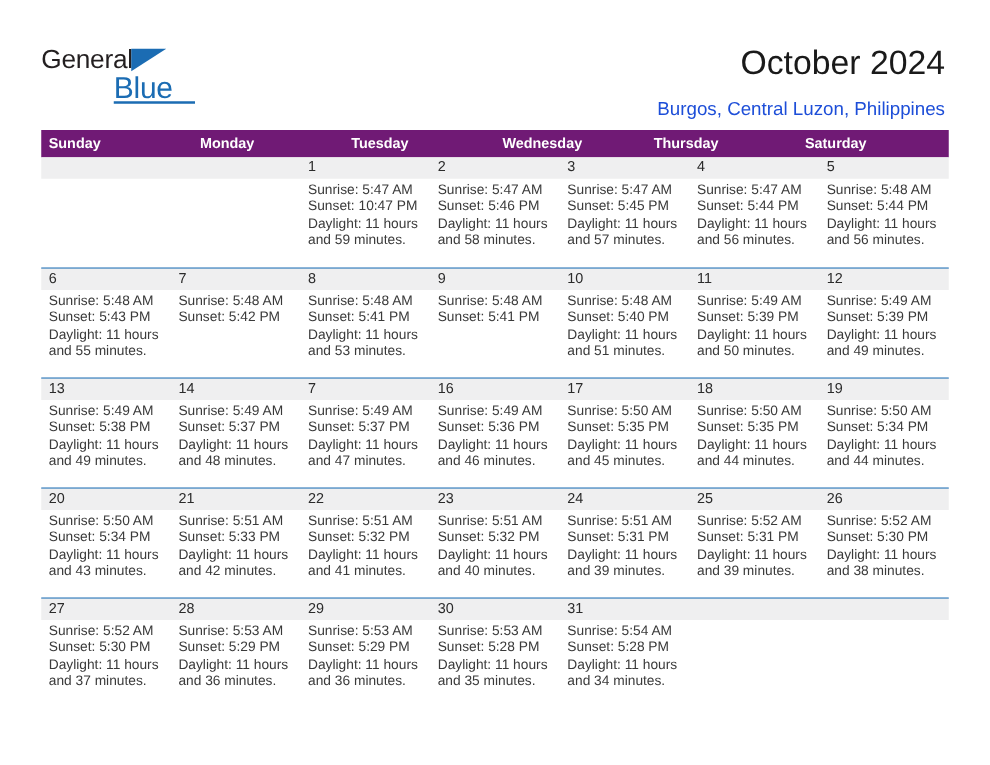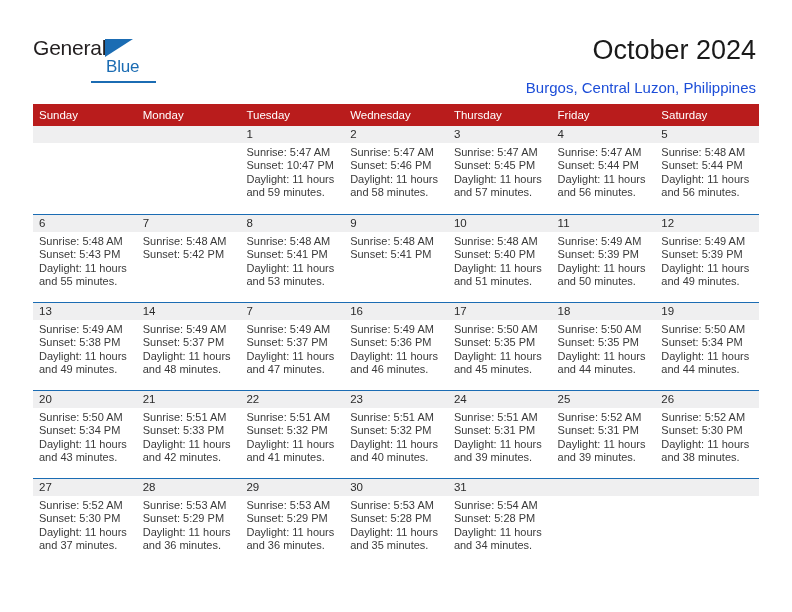--- a/index.html
+++ b/index.html
@@ -53,23 +53,23 @@
     position: absolute;
     left: 72px;
     top: 3px;
     width: 0;
     height: 0;
     border-left: 28px solid #1b6cb3;
     border-bottom: 18px solid transparent;
   }
   .logo-blue {
     position: absolute;
-    left: 73px;
+    left: 58px;
     top: 21px;
-    font-size: 17px;
+    font-size: 24px;
     color: #1b6cb3;
     letter-spacing: -0.2px;
     font-family: "Liberation Sans", sans-serif;
   }
   .logo-underline {
     position: absolute;
     left: 58px;
     top: 45px;
     width: 65px;
     height: 2px;
@@ -99,22 +99,23 @@
   
   .calendar {
     position: absolute;
     left: 33px;
     top: 104px;
     width: 726px;
   }
 
   .weekdays {
     display: flex;
-    background: #b91c1c;
+    background: #701a75;
     height: 22px;
+    font-weight: bold;
   }
   .weekday {
     flex: 1 1 0;
     color: #ffffff;
     font-size: 11.5px;
     line-height: 22px;
     padding-left: 6px;
     box-sizing: border-box;
     white-space: nowrap;
     overflow: hidden;
@@ -185,21 +186,20 @@
     <div class="subtitle">Burgos, Central Luzon, Philippines</div>
   </div>
 
   <div class="calendar">
     <div class="weekdays">
         <div class="weekday">Sunday</div>
         <div class="weekday">Monday</div>
         <div class="weekday">Tuesday</div>
         <div class="weekday">Wednesday</div>
         <div class="weekday">Thursday</div>
-        <div class="weekday">Friday</div>
         <div class="weekday">Saturday</div>
       </div>
     <div id="weeks-container">
         <div class="week">
           <div class="week-daynums"></div>
           <div class="week-cells">
             <div class="cell empty"></div>
             <div class="cell empty"></div>
             <div class="cell">
               <div class="daynum">1</div>

